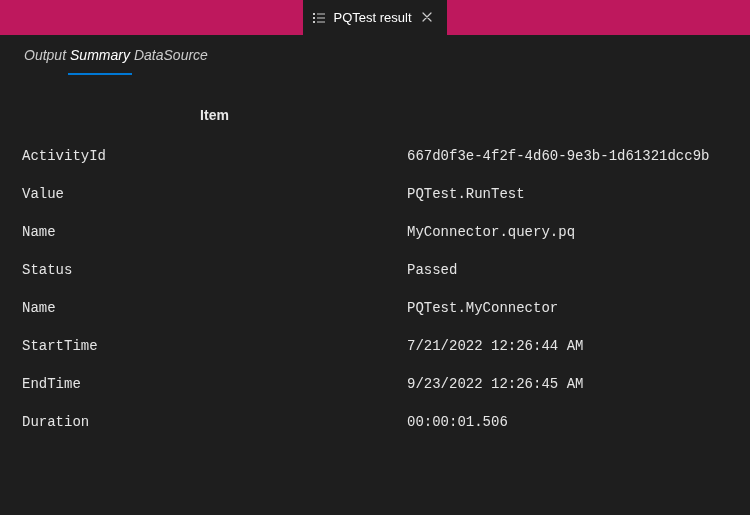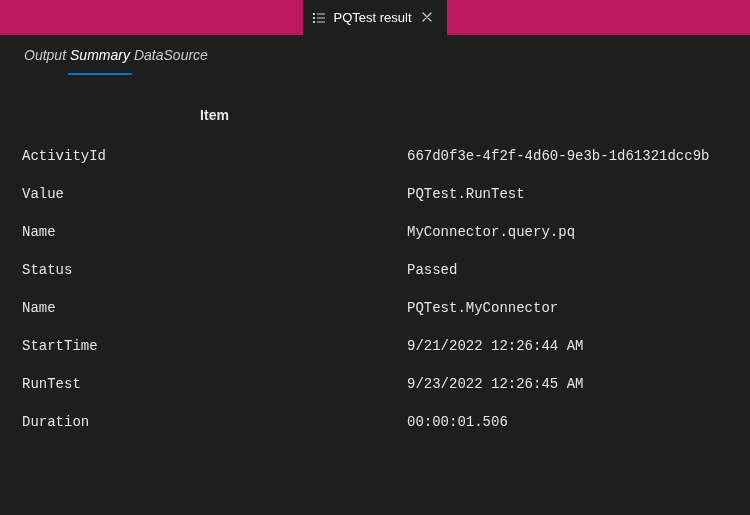--- a/index.html
+++ b/index.html
@@ -145,24 +145,24 @@
       <div class="summary-row">
         <div class="col-item">Status</div>
         <div class="col-value">Passed</div>
       </div>
       <div class="summary-row">
         <div class="col-item">Name</div>
         <div class="col-value">PQTest.MyConnector</div>
       </div>
       <div class="summary-row">
         <div class="col-item">StartTime</div>
-        <div class="col-value">9/21/2022 12:26:44 AM</div>
+        <div class="col-value">7/21/2022 12:26:44 AM</div>
       </div>
       <div class="summary-row">
-        <div class="col-item">RunTest</div>
+        <div class="col-item">EndTime</div>
         <div class="col-value">9/23/2022 12:26:45 AM</div>
       </div>
       <div class="summary-row">
         <div class="col-item">Duration</div>
         <div class="col-value">00:00:01.506</div>
       </div>
     </div>
 </div>
 
 </body></html>

